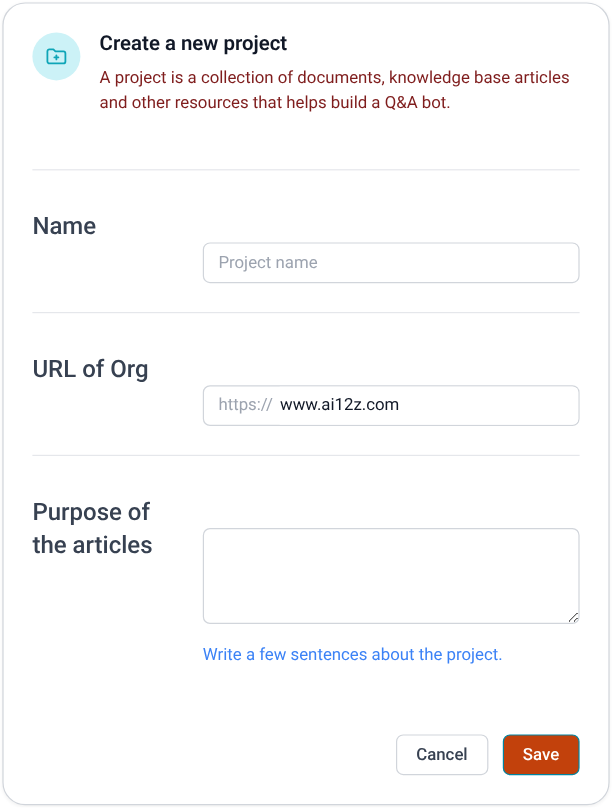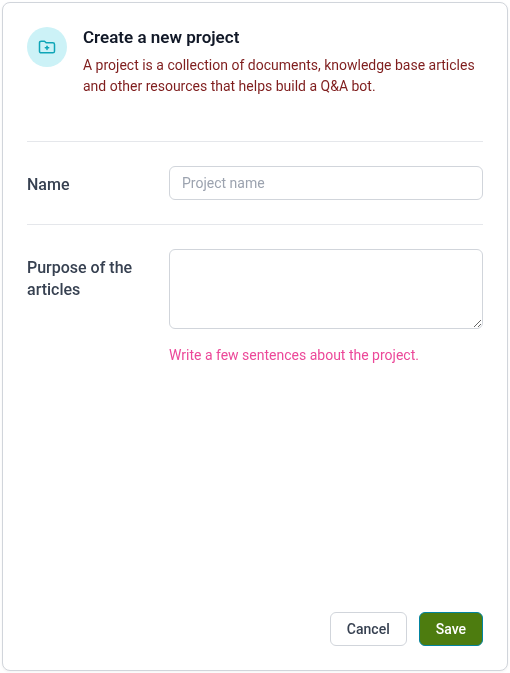--- a/index.html
+++ b/index.html
@@ -10,21 +10,21 @@
     body {
       font-family: -apple-system, BlinkMacSystemFont, "Segoe UI", Roboto, sans-serif;
       background: #fff;
       width: 510px;
       height: 673px;
       position: relative;
     }
     .modal {
       background: #fff;
       border: 1px solid #d1d5db;
-      border-radius: 8px;
+      border-radius: 19px;
       width: 506px;
       height: 669px;
       margin: 2px;
       box-shadow: 0 1px 3px rgba(0,0,0,0.05);
       display: flex;
       flex-direction: column;
     }
     .header {
       display: flex;
       align-items: flex-start;
@@ -74,28 +74,29 @@
       align-items: flex-start;
       gap: 16px;
       border-top: 1px solid #e5e7eb;
     }
     .field-group:first-of-type {
       margin-top: 28px;
     }
     .label {
       width: 126px;
       flex-shrink: 0;
-      font-size: 16px;
+      font-size: 20px;
       font-weight: 500;
       color: #374151;
       padding-top: 8px;
       line-height: 1.4;
     }
     .control {
       flex: 1;
+      margin-top: 36px;
     }
     .input {
       width: 100%;
       border: 1px solid #d1d5db;
       border-radius: 6px;
       padding: 8px 12px;
       font-size: 14px;
       color: #111827;
       font-family: inherit;
       outline: none;
@@ -131,21 +132,21 @@
       padding: 8px 12px;
       font-size: 14px;
       color: #111827;
       font-family: inherit;
       outline: none;
       height: 80px;
       resize: both;
     }
     .help-text {
       font-size: 14px;
-      color: #ec4899;
+      color: #3b82f6;
       margin-top: 12px;
       line-height: 1.5;
     }
     .footer {
       padding: 16px 24px 24px;
       display: flex;
       justify-content: flex-end;
       gap: 12px;
     }
     .btn {
@@ -156,21 +157,21 @@
       cursor: pointer;
       font-family: inherit;
     }
     .btn-secondary {
       background: #fff;
       border: 1px solid #d1d5db;
       color: #374151;
       text-align: center;
     }
     .btn-primary {
-      background: #4d7c0f;
+      background: #c2410c;
       border: 1px solid #0284a0;
       color: #fff;
       text-align: center;
     }
   </style>
 </head>
 <body>
 
 <div class="modal">
   <div class="header">
@@ -190,20 +191,29 @@
   <div class="body">
 
     <div class="field-group">
       <div class="label">Name</div>
       <div class="control">
         <input class="input" type="text" placeholder="Project name" style="">
       </div>
     </div>
 
 
+    <div class="field-group">
+      <div class="label">URL of Org</div>
+      <div class="control">
+        <div class="input-prefix-wrap">
+          <span class="input-prefix">https://</span>
+          <input type="text" value="www.ai12z.com" style="">
+        </div>
+      </div>
+    </div>
 
     <div class="field-group">
       <div class="label">Purpose of the articles</div>
       <div class="control">
         <textarea class="textarea" style=""></textarea>
         <div class="help-text">Write a few sentences about the project.</div>
       </div>
     </div>
 
   </div>

